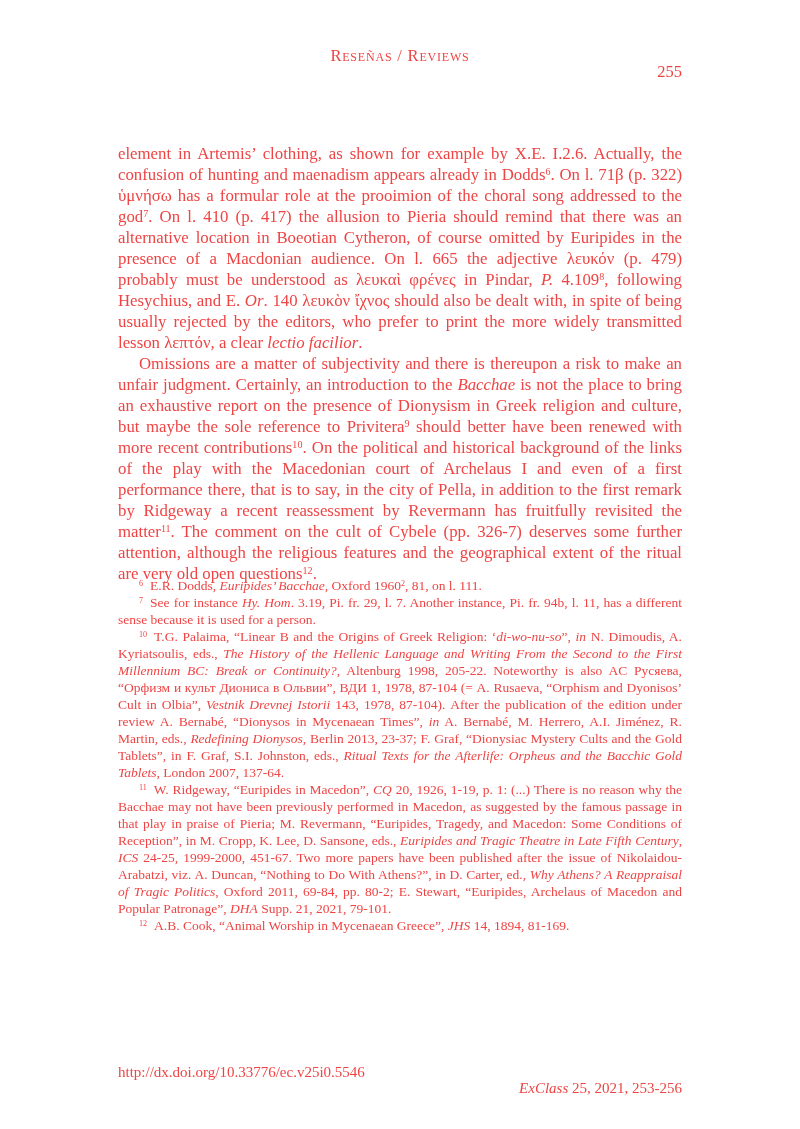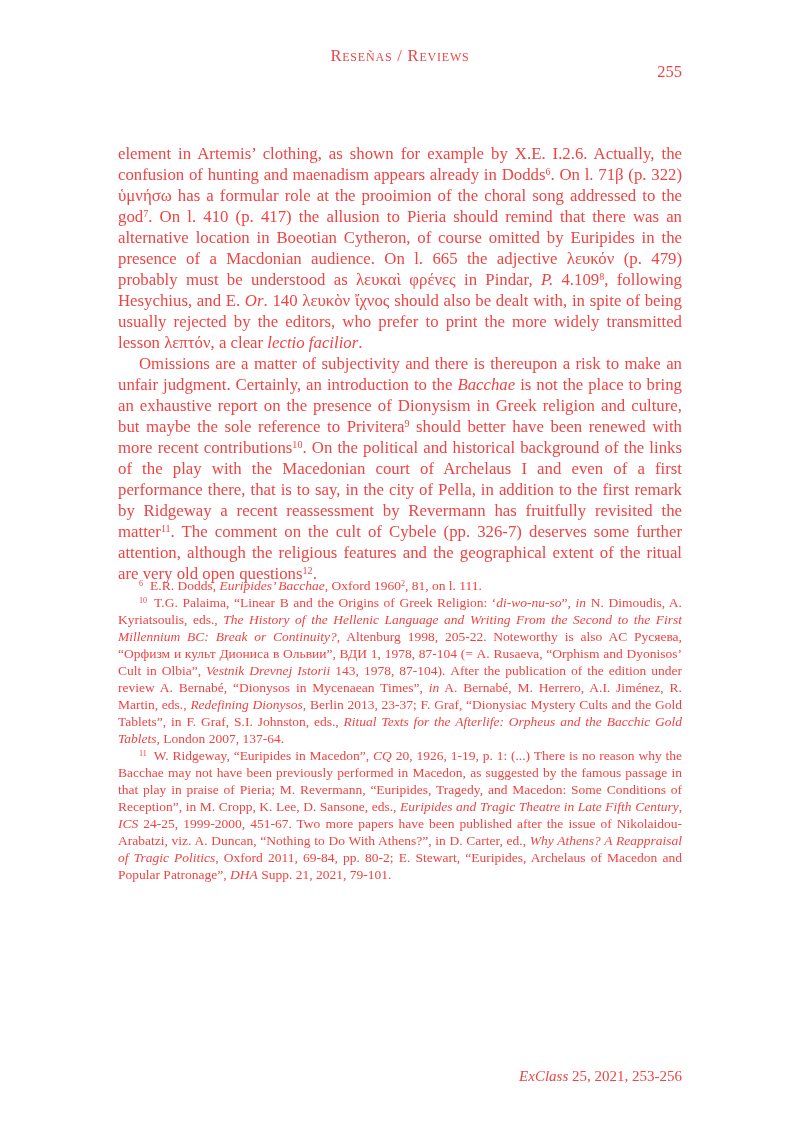--- a/index.html
+++ b/index.html
@@ -71,40 +71,43 @@
   .page-footer {
     position: absolute;
     top: 1063px;
     left: 118px;
     width: 564px;
     height: 20px;
     font-size: 15px;
     line-height: 19px;
   }
   .doi { position: absolute; left: 0; top: 0; }
-  .journal-ref { position: absolute; right: 0; top: 4px; }
+  .journal-ref { position: absolute; right: 0; top: 16px; }
 </style>
 </head>
 <body>
 
 <div class="page">
 
   <header class="page-header">
     <div class="running-title">Reseñas / Reviews</div>
     <div class="page-number">255</div>
   </header>
 
   <main class="body-text">
     <p class="para"><span>element in Artemis’ clothing, as shown for example by X.E. I.2.6. Actually, the confusion of hunting and maenadism appears already in Dodds</span><sup>6</sup><span>. On l. 71β (p. 322) ὑμνήσω has a formular role at the prooimion of the choral song addressed to the god</span><sup>7</sup><span>. On l. 410 (p. 417) the allusion to Pieria should remind that there was an alternative location in Boeotian Cytheron, of course omitted by Euripides in the presence of a Macdonian audience. On l. 665 the adjective λευκόν (p. 479) probably must be understood as λευκαὶ φρένες in Pindar, </span><span class="it">P.</span><span> 4.109</span><sup>8</sup><span>, following Hesychius, and E. </span><span class="it">Or</span><span>. 140 λευκὸν ἴχνος should also be dealt with, in spite of being usually rejected by the editors, who prefer to print the more widely transmitted lesson λεπτόν, a clear </span><span class="it">lectio facilior</span><span>.</span></p>
     <p class="para indent"><span>Omissions are a matter of subjectivity and there is thereupon a risk to make an unfair judgment. Certainly, an introduction to the </span><span class="it">Bacchae</span><span> is not the place to bring an exhaustive report on the presence of Dionysism in Greek religion and culture, but maybe the sole reference to Privitera</span><sup>9</sup><span> should better have been renewed with more recent contributions</span><sup>10</sup><span>. On the political and historical background of the links of the play with the Macedonian court of Archelaus I and even of a first performance there, that is to say, in the city of Pella, in addition to the first remark by Ridgeway a recent reassessment by Revermann has fruitfully revisited the matter</span><sup>11</sup><span>. The comment on the cult of Cybele (pp. 326-7) deserves some further attention, although the religious features and the geographical extent of the ritual are very old open questions</span><sup>12</sup><span>.</span></p>
   </main>
 
   <section class="footnotes">
     <p class="fn"><sup class="fn-num">6</sup><span class="fn-text"><span>E.R. Dodds, </span><span class="it">Euripides’ Bacchae</span><span>, Oxford 1960</span><sup>2</sup><span>, 81, on l. 111.</span></span></p>
+    <p class="fn"><sup class="fn-num">7</sup><span class="fn-text"><span>See for instance </span><span class="it">Hy. Hom</span><span>. 3.19, Pi. fr. 29, l. 7. Another instance, Pi. fr. 94b, l. 11, has a different sense because it is used for a person.</span></span></p>
     <p class="fn"><sup class="fn-num">10</sup><span class="fn-text"><span>T.G. Palaima, “Linear B and the Origins of Greek Religion: ‘</span><span class="it">di-wo-nu-so</span><span>”, </span><span class="it">in</span><span> N. Dimoudis, A. Kyriatsoulis, eds., </span><span class="it">The History of the Hellenic Language and Writing From the Second to the First Millennium BC: Break or Continuity?</span><span>, Altenburg 1998, 205-22. Noteworthy is also AC Русяева, “Орфизм и культ Диониса в Ольвии”, ВДИ 1, 1978, 87-104 (= A. Rusaeva, “Orphism and Dyonisos’ Cult in Olbia”, </span><span class="it">Vestnik Drevnej Istorii</span><span> 143, 1978, 87-104). After the publication of the edition under review A. Bernabé, “Dionysos in Mycenaean Times”, </span><span class="it">in</span><span> A. Bernabé, M. Herrero, A.I. Jiménez, R. Martin, eds., </span><span class="it">Redefining Dionysos</span><span>, Berlin 2013, 23-37; F. Graf, “Dionysiac Mystery Cults and the Gold Tablets”, in F. Graf, S.I. Johnston, eds., </span><span class="it">Ritual Texts for the Afterlife: Orpheus and the Bacchic Gold Tablets</span><span>, London 2007, 137-64.</span></span></p>
     <p class="fn"><sup class="fn-num">11</sup><span class="fn-text"><span>W. Ridgeway, “Euripides in Macedon”, </span><span class="it">CQ</span><span> 20, 1926, 1-19, p. 1: (...) There is no reason why the Bacchae may not have been previously performed in Macedon, as suggested by the famous passage in that play in praise of Pieria; M. Revermann, “Euripides, Tragedy, and Macedon: Some Conditions of Reception”, in M. Cropp, K. Lee, D. Sansone, eds., </span><span class="it">Euripides and Tragic Theatre in Late Fifth Century</span><span>, </span><span class="it">ICS</span><span> 24-25, 1999-2000, 451-67. Two more papers have been published after the issue of Nikolaidou-Arabatzi, viz. A. Duncan, “Nothing to Do With Athens?”, in D. Carter, ed., </span><span class="it">Why Athens? A Reappraisal of Tragic Politics</span><span>, Oxford 2011, 69-84, pp. 80-2; E. Stewart, “Euripides, Archelaus of Macedon and Popular Patronage”, </span><span class="it">DHA</span><span> Supp. 21, 2021, 79-101.</span></span></p>
+    <p class="fn"><sup class="fn-num">12</sup><span class="fn-text"><span>A.B. Cook, “Animal Worship in Mycenaean Greece”, </span><span class="it">JHS</span><span> 14, 1894, 81-169.</span></span></p>
   </section>
 
   <footer class="page-footer">
+    <div class="doi">http://dx.doi.org/10.33776/ec.v25i0.5546</div>
     <div class="journal-ref"><span class="it">ExClass</span><span> 25, 2021, 253-256</span></div>
   </footer>
 
 </div>
 
 </body></html>

